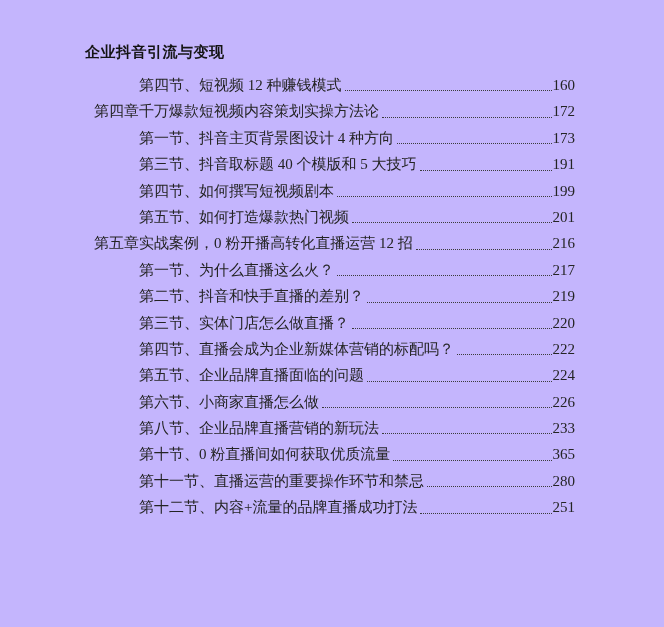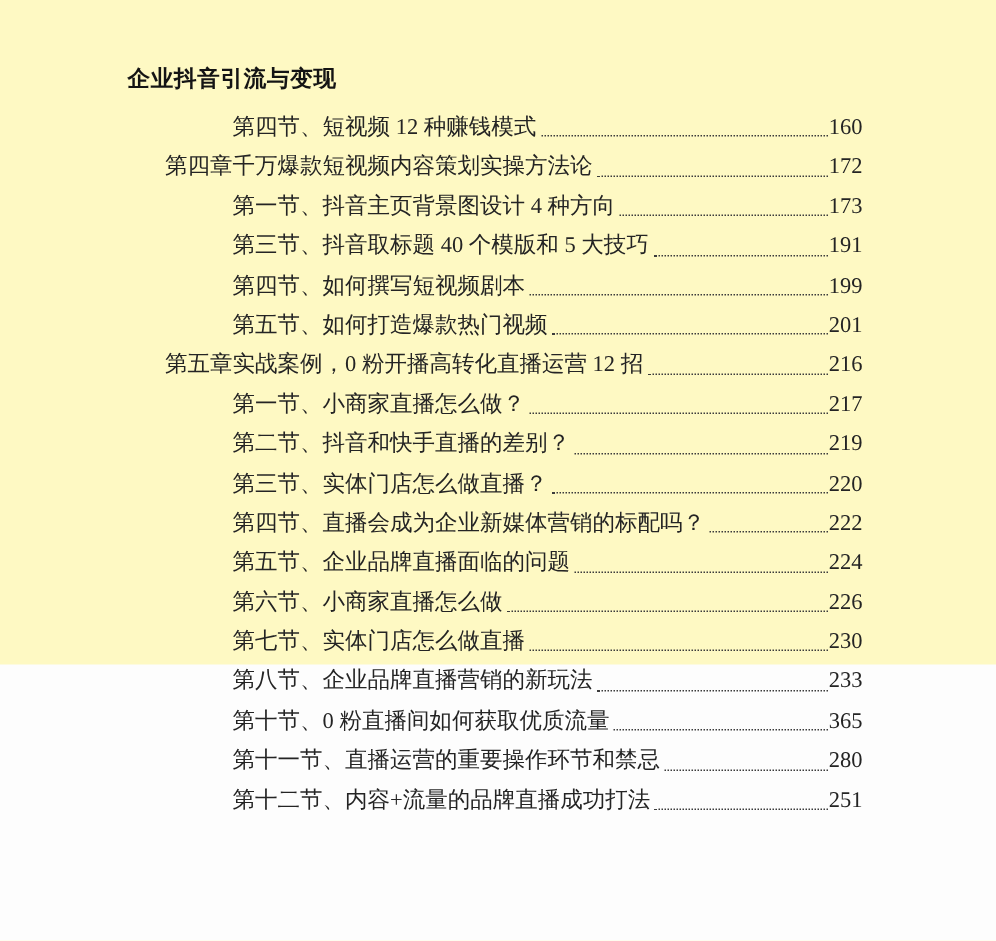--- a/index.html
+++ b/index.html
@@ -6,22 +6,22 @@
     margin: 0;
     padding: 0;
     background: #fdfdfd;
     width: 664px;
     height: 627px;
     overflow: hidden;
   }
   .page {
     position: relative;
     width: 664px;
-    height: 443px;
-    background: #fef9c3;
+    height: 627px;
+    background: #c4b5fd;
     color: #1f1f1f;
   }
   .book-title {
     position: absolute;
     left: 85px;
     top: 43px;
     font-family: "Liberation Sans", "DejaVu Sans", sans-serif;
     font-weight: 700;
     font-size: 15px;
     letter-spacing: 0.5px;
@@ -34,21 +34,20 @@
     top: 72px;
     font-family: "Liberation Serif", "DejaVu Serif", serif;
     font-size: 15px;
     color: #242424;
   }
   .toc-row {
     display: flex;
     height: 26.4px;
     line-height: 26.4px;
     white-space: nowrap;
-    margin-left: 16px;
   }
   .toc-prefix {
     flex: 0 0 54px;
     text-align: right;
   }
   .toc-title {
     flex: 0 0 auto;
   }
   .toc-leader {
     flex: 1 1 auto;
@@ -119,21 +118,21 @@
 
   <div class="toc-row is-chapter">
     <span class="toc-prefix">第五章</span>
     <span class="toc-title">实战案例，0 粉开播高转化直播运营 12 招</span>
     <span class="toc-leader"></span>
     <span class="toc-page">216</span>
   </div>
 
   <div class="toc-row is-section">
     <span class="toc-prefix"></span>
-    <span class="toc-title">第一节、小商家直播怎么做？</span>
+    <span class="toc-title">第一节、为什么直播这么火？</span>
     <span class="toc-leader"></span>
     <span class="toc-page">217</span>
   </div>
 
   <div class="toc-row is-section">
     <span class="toc-prefix"></span>
     <span class="toc-title">第二节、抖音和快手直播的差别？</span>
     <span class="toc-leader"></span>
     <span class="toc-page">219</span>
   </div>
@@ -159,26 +158,20 @@
     <span class="toc-page">224</span>
   </div>
 
   <div class="toc-row is-section">
     <span class="toc-prefix"></span>
     <span class="toc-title">第六节、小商家直播怎么做</span>
     <span class="toc-leader"></span>
     <span class="toc-page">226</span>
   </div>
 
-  <div class="toc-row is-section">
-    <span class="toc-prefix"></span>
-    <span class="toc-title">第七节、实体门店怎么做直播</span>
-    <span class="toc-leader"></span>
-    <span class="toc-page">230</span>
-  </div>
 
   <div class="toc-row is-section">
     <span class="toc-prefix"></span>
     <span class="toc-title">第八节、企业品牌直播营销的新玩法</span>
     <span class="toc-leader"></span>
     <span class="toc-page">233</span>
   </div>
 
 
   <div class="toc-row is-section">

